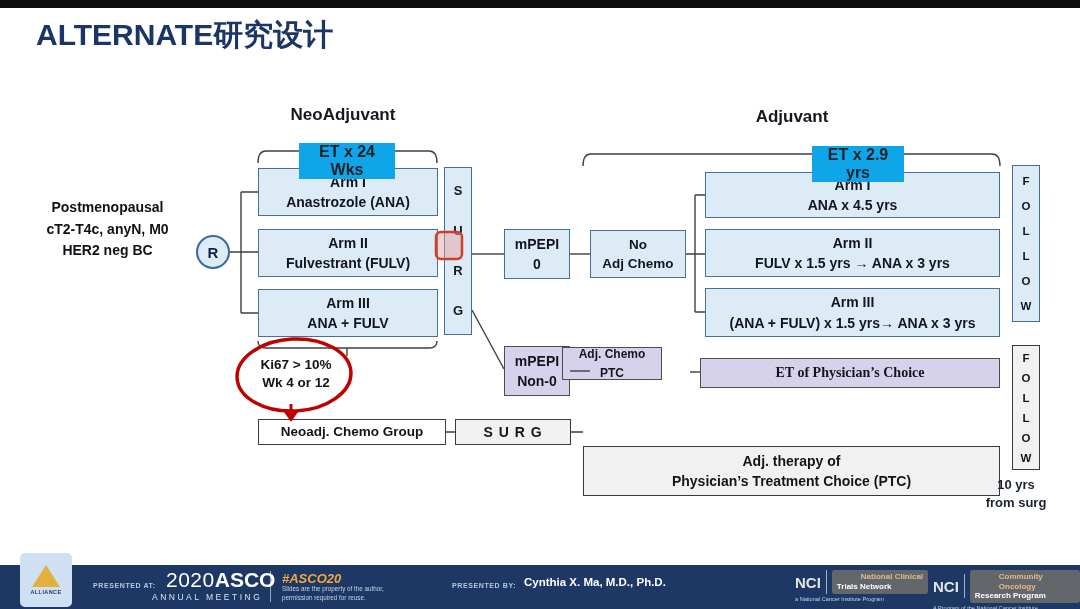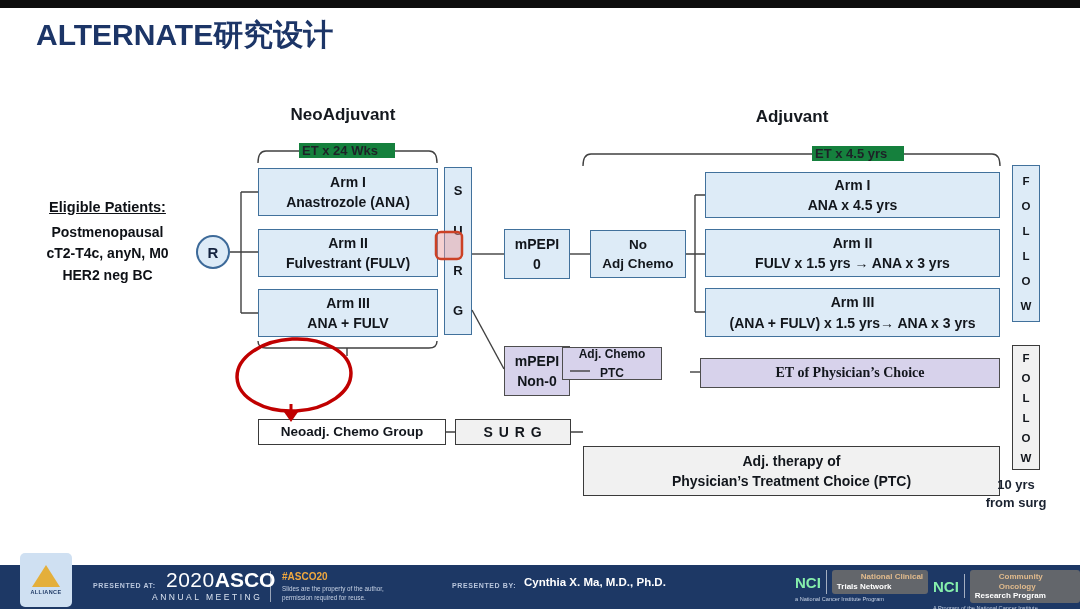--- a/index.html
+++ b/index.html
@@ -8,59 +8,58 @@
   .abs { position:absolute; }
   .pre { white-space:pre-line; }
   .box { position:absolute; display:flex; flex-direction:column; align-items:center; justify-content:center;
          text-align:center; font-weight:700; color:#12161c; line-height:1.45; }
   .blue   { background:#DDEBF7; border:1.5px solid #41719C; }
   .purple { background:#D7D2EB; border:1.2px solid #4d4d4d; }
   .grayb  { background:#F1F1F1; border:1.5px solid #3a3a3a; }
   .whiteb { background:#FFFFFF; border:1.5px solid #3a3a3a; }
   .f14 { font-size:14px; }
   .section-h { position:absolute; text-align:center; font-size:17px; font-weight:800; color:#15191f; }
-  .bracket-label { position:absolute; background:#15803d; font-size:13px; font-weight:600;
+  .bracket-label { position:absolute; background:#0ea5e9; text-align:center; font-size:16px; font-weight:600;
                    color:#1d2127; padding:0 3px; z-index:6; }
   .overlay { position:absolute; left:0; top:0; z-index:4; pointer-events:none; }
   
   .footer { position:absolute; left:0; top:565px; width:1080px; height:44px; background:#1d3865; color:#fff; }
   .f-label { position:absolute; font-size:7px; letter-spacing:0.6px; font-weight:600; color:#b9c6dd; }
   .alliance { position:absolute; left:20px; top:-12px; width:52px; height:54px; background:#cfe0f2;
               border-radius:5px; display:flex; flex-direction:column; align-items:center; justify-content:center; }
   .alliance .tri { width:0; height:0; border-left:14px solid transparent; border-right:14px solid transparent;
                    border-bottom:22px solid #E4AF3B; }
   .alliance .alabel { font-size:5.5px; font-weight:800; color:#1d3865; letter-spacing:0.4px; margin-top:2px; }
   .meeting { position:absolute; left:152px; top:3px; color:#fff; }
   .meeting .yr  { font-size:21px; font-weight:300; letter-spacing:0.5px;margin-left:14px; }
   .meeting .org { font-size:21px; font-weight:800; }
   .meeting .annual { font-size:8.5px; letter-spacing:2.5px; color:#dbe3f0; }
   .vdiv { position:absolute; width:1px; background:rgba(255,255,255,0.55); }
-  .hashtag { position:absolute; left:282px; top:6px; color:#F2A93E; font-weight:700; font-size:10px; }
+  .hashtag { position:absolute; left:282px; top:6px; color:#F2A93E; font-weight:700; font-size:13px;font-style:italic; }
   .slides-note { position:absolute; left:282px; top:20px; width:108px; font-size:6.3px; line-height:1.4; color:#c7d2e4; }
   .presenter { position:absolute; left:524px; top:11px; font-size:11.5px; font-weight:600; color:#fff; }
   .nci-block { position:absolute; top:5px; display:flex; flex-direction:column; }
   .nci-row { display:flex; align-items:center; gap:5px; }
-  .nci-abbr { font-size:15px; font-weight:800; color:#86efac; }
+  .nci-abbr { font-size:15px; font-weight:800; color:#e5e5e5; }
   .nci-sep { width:1px; height:24px; background:rgba(255,255,255,0.6); }
   .nci-boxed { background:#63666b; border-radius:3px; padding:2px 5px; display:flex; flex-direction:column; line-height:1.2; }
   .nci-l1 { color:#e0ba8c; font-size:8px; font-weight:700;margin-left:24px; }
   .nci-l2 { color:#ffffff; font-size:8px; font-weight:700; }
   .nci-cap { font-size:5.6px; color:#c7d2e4; margin-top:2px; line-height:1.3; }
 </style>
 </head>
 <body>
 
 <div class="slide">
 
   <div class="abs" style="left:0;top:0;width:1080px;height:8px;background:#0d0d0d;"></div>
 
   <div class="abs" style="left:36px;top:15px;font-size:30px;font-weight:800;color:#1c3567;">ALTERNATE研究设计</div>
 
   <div class="abs" style="left:20px;top:197px;width:175px;text-align:center;font-size:14px;font-weight:700;color:#0e1116;line-height:21.5px;">
-    <div style="font-size:14.5px;text-decoration:underline;margin-bottom:3px;">Eligible Patients:</div>
     <div>Postmenopausal</div>
     <div>cT2-T4c, anyN, M0</div>
     <div>HER2 neg BC</div>
   </div>
 
   <div class="abs" style="left:196px;top:235px;width:34px;height:34px;border-radius:50%;background:#DDEBF7;border:2px solid #3d6a99;display:flex;align-items:center;justify-content:center;font-weight:800;font-size:15px;color:#14233f;">R</div>
 
   <div class="section-h" style="left:253px;top:105px;width:180px;">NeoAdjuvant</div>
   <div class="bracket-label" style="left:299px;top:143px;width:96px;">ET x 24 Wks</div>
 
@@ -80,26 +79,28 @@
   <div class="box blue pre" style="left:444px;top:167px;width:28px;height:168px;font-size:13px;line-height:40px;">S
 U
 R
 G</div>
 
   <div class="box blue pre f14" style="left:504px;top:229px;width:66px;height:50px;line-height:20px;">mPEPI
 0</div>
   <div class="box purple pre f14" style="left:504px;top:346px;width:66px;height:50px;line-height:20px;">mPEPI
 Non-0</div>
 
+  <div class="abs pre" style="left:244px;top:356px;width:104px;text-align:center;font-size:13.5px;font-weight:700;line-height:18px;color:#10141a;z-index:3;">Ki67 &gt; 10%
+Wk 4 or 12</div>
 
   <div class="box whiteb" style="left:258px;top:419px;width:188px;height:26px;font-size:13.5px;">Neoadj. Chemo Group</div>
   <div class="box grayb" style="left:455px;top:419px;width:116px;height:26px;font-size:14px;letter-spacing:1px;">S U R G</div>
 
   <div class="section-h" style="left:707px;top:107px;width:170px;">Adjuvant</div>
-  <div class="bracket-label" style="left:812px;top:146px;width:92px;">ET x 4.5 yrs</div>
+  <div class="bracket-label" style="left:812px;top:146px;width:92px;">ET x 2.9 yrs</div>
 
   <div class="box blue pre" style="left:590px;top:230px;width:96px;height:48px;font-size:13.5px;line-height:19px;">No
 Adj Chemo</div>
 
   <div class="box blue f14" style="left:705px;top:172px;width:295px;height:46px;">
     <div>Arm I</div>
     <div>ANA x 4.5 yrs</div>
   </div>
   <div class="box blue f14" style="left:705px;top:229px;width:295px;height:48px;">
     <div>Arm II</div>

